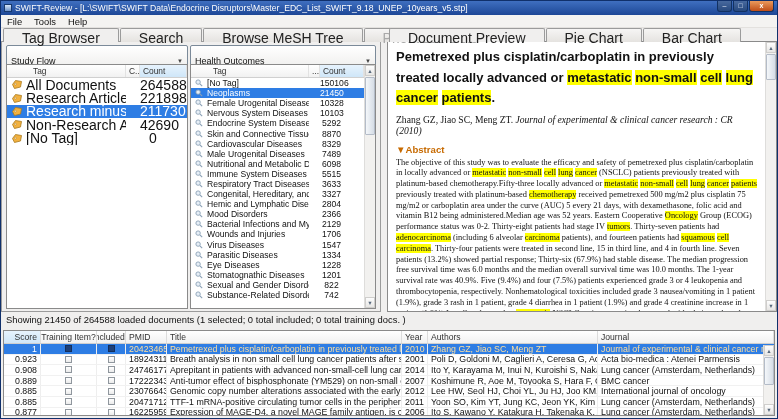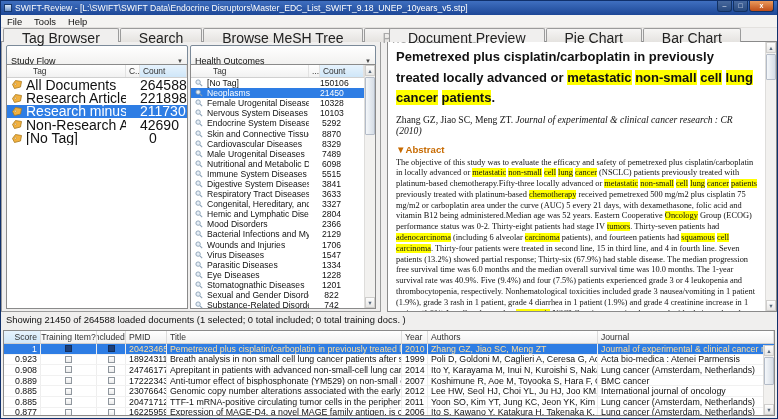--- a/index.html
+++ b/index.html
@@ -332,31 +332,20 @@
                 <span class="cell-c"></span>
                 <span class="cell-count">5515</span>
               </div>
               <div class="hrow">
                 <span class="cell-icon">
                   <svg width="8" height="8" viewBox="0 0 8 8">
                     <circle cx="3.1" cy="3.1" r="2.2" fill="#e7eff7" stroke="#8aa0b6" stroke-width="0.9"></circle>
                     <line x1="4.9" y1="4.9" x2="7.2" y2="7.2" stroke="#8aa0b6" stroke-width="1.1"></line>
                   </svg>
                 </span>
-                <span class="cell-tag">Digestive System Diseases</span>
-                <span class="cell-c"></span>
-                <span class="cell-count">3841</span>
-              </div>
-              <div class="hrow">
-                <span class="cell-icon">
-                  <svg width="8" height="8" viewBox="0 0 8 8">
-                    <circle cx="3.1" cy="3.1" r="2.2" fill="#e7eff7" stroke="#8aa0b6" stroke-width="0.9"></circle>
-                    <line x1="4.9" y1="4.9" x2="7.2" y2="7.2" stroke="#8aa0b6" stroke-width="1.1"></line>
-                  </svg>
-                </span>
                 <span class="cell-tag">Respiratory Tract Diseases</span>
                 <span class="cell-c"></span>
                 <span class="cell-count">3633</span>
               </div>
               <div class="hrow">
                 <span class="cell-icon">
                   <svg width="8" height="8" viewBox="0 0 8 8">
                     <circle cx="3.1" cy="3.1" r="2.2" fill="#e7eff7" stroke="#8aa0b6" stroke-width="0.9"></circle>
                     <line x1="4.9" y1="4.9" x2="7.2" y2="7.2" stroke="#8aa0b6" stroke-width="1.1"></line>
                   </svg>
@@ -543,21 +532,21 @@
         <div class="drow">
           <div class="dcell c-score">0.923</div>
           <div class="dcell c-train">
             <span class="cb"></span>
           </div>
           <div class="dcell c-incl">
             <span class="cb"></span>
           </div>
           <div class="dcell c-pmid">18924311</div>
           <div class="dcell c-title">Breath analysis in non small cell lung cancer patients after surgical tumour...</div>
-          <div class="dcell c-year">1999</div>
+          <div class="dcell c-year">2001</div>
           <div class="dcell c-auth">Poli D, Goldoni M, Caglieri A, Ceresa G, Acampa O, Car...</div>
           <div class="dcell c-jrnl">Acta bio-medica : Atenei Parmensis</div>
         </div>
         <div class="drow">
           <div class="dcell c-score">0.908</div>
           <div class="dcell c-train">
             <span class="cb"></span>
           </div>
           <div class="dcell c-incl">
             <span class="cb"></span>

